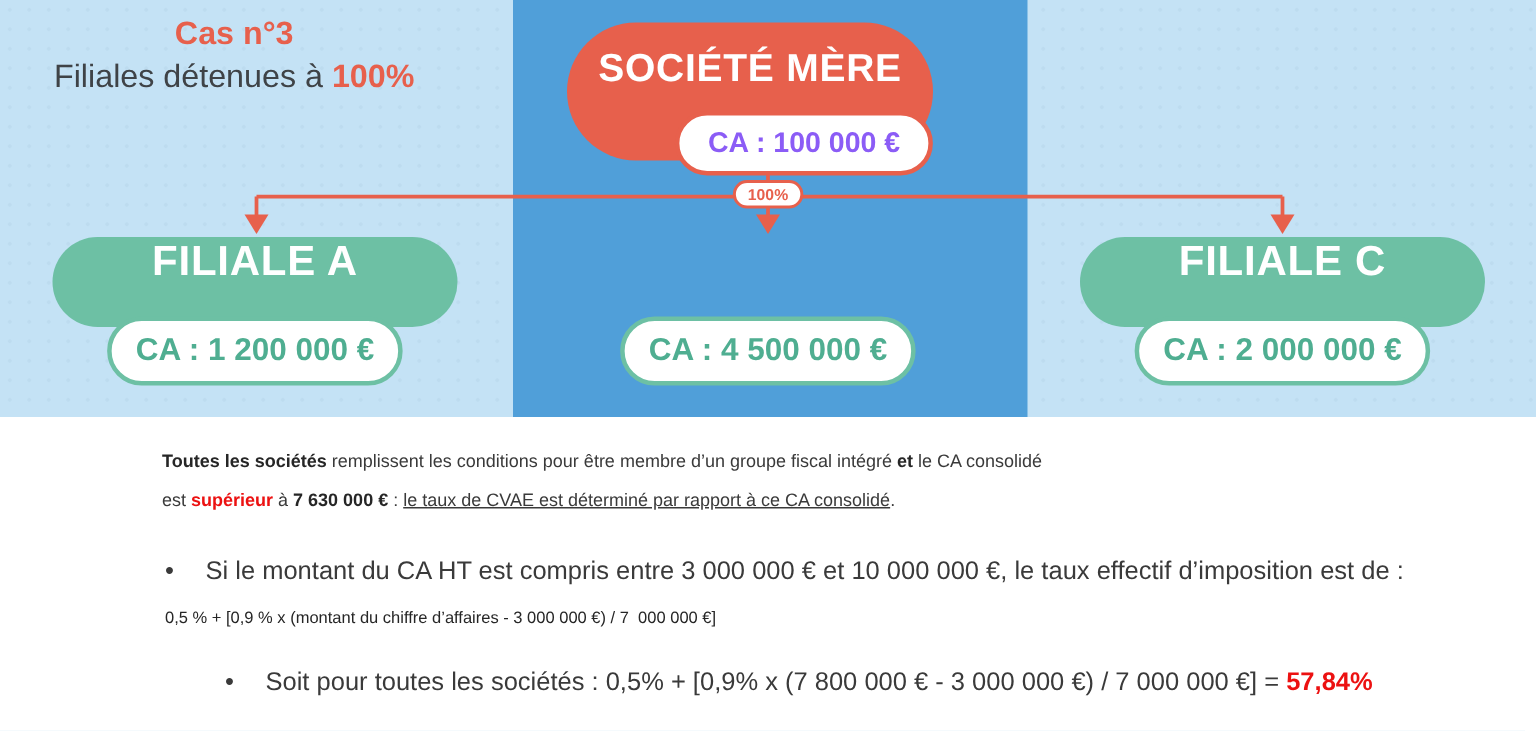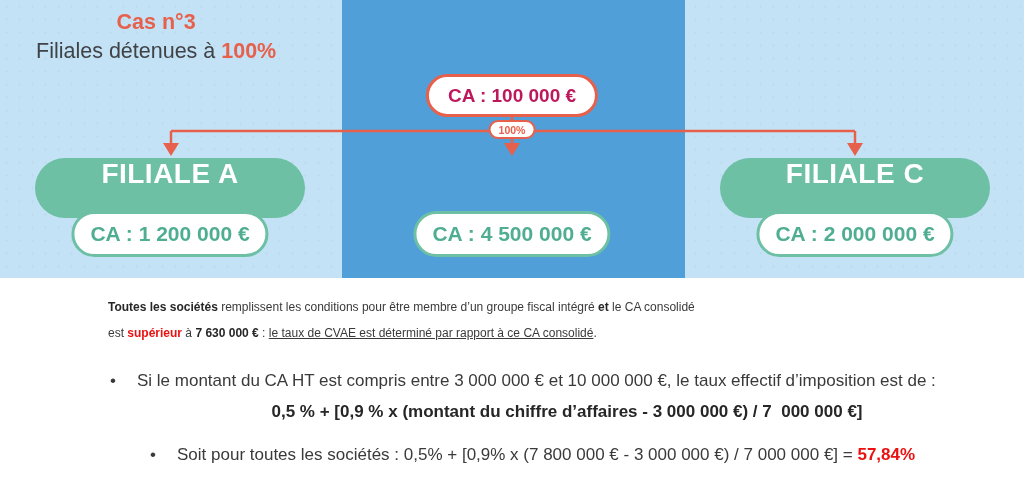--- a/index.html
+++ b/index.html
@@ -31,22 +31,22 @@
   .mere-title{
     color:#fff;font-weight:bold;font-size:26px;letter-spacing:0.5px;margin-top:15px;
   }
   .pill{
     position:absolute;transform:translateX(-50%);
     background:#fff;border-radius:23px;
     display:flex;align-items:center;justify-content:center;
     font-weight:bold;white-space:nowrap;
   }
   .mere-ca{
-    left:512px;top:74px;height:37px;padding:0 19px;
-    border:3px solid #e7604c;color:#be185d;font-size:19px;
+    left:536px;top:74px;height:37px;padding:0 19px;
+    border:3px solid #e7604c;color:#8b5cf6;font-size:19px;
   }
   .pct-pill{
     left:512px;top:120px;height:15px;padding:0 8px;
     border:2.5px solid #e7604c;color:#e7604c;font-size:10.5px;border-radius:10px;
   }
   .filiale{
     position:absolute;transform:translateX(-50%);top:158px;width:270px;height:60px;
     background:#6dc0a4;border-radius:30px;
     display:flex;align-items:flex-start;justify-content:center;
   }
@@ -63,22 +63,22 @@
     font-size:12px;line-height:26px;
   }
   .b{font-weight:bold;color:#262626;}
   .red-b{font-weight:bold;color:#ec1111;}
   .u{text-decoration:underline;}
   .bullet{display:flex;font-size:17px;line-height:24px;}
   .lvl1{margin:23px 0 0 110px;}
   .lvl2{margin:19px 0 0 150px;}
   .dot{width:27px;flex:none;}
   .formula{
-    margin:7px 0 0 110px;width:914px;text-align:center;
-    font-weight:bold;color:#262626;font-size:17px;line-height:24px;
+    margin:7px 0 0 110px;width:914px;text-align:left;
+    font-weight:normal;color:#262626;font-size:11px;line-height:24px;
     white-space:pre-wrap;
   }
 </style>
 </head>
 <body>
 
 <div class="page">
 
   <div class="hero">
     <div class="band"></div>
@@ -88,20 +88,23 @@
       <div><span>Filiales détenues à </span><span class="coral-b">100%</span></div>
     </div>
 
     <svg class="connector" viewBox="0 0 1024 278" xmlns="http://www.w3.org/2000/svg">
       <path d="M171,131 H855 M171,131 V145 M512,110 V145 M855,131 V145" stroke="#e7604c" stroke-width="2.5" fill="none"></path>
       <polygon points="163,143 179,143 171,156" fill="#e7604c"></polygon>
       <polygon points="504,143 520,143 512,156" fill="#e7604c"></polygon>
       <polygon points="847,143 863,143 855,156" fill="#e7604c"></polygon>
     </svg>
 
+    <div class="mere">
+      <div class="mere-title">SOCIÉTÉ MÈRE</div>
+    </div>
     <div class="pill mere-ca">CA : 100 000 €</div>
     <div class="pill pct-pill">100%</div>
 
     <div class="filiale pos-a">
       <div class="filiale-name">FILIALE A</div>
     </div>
     <div class="pill filiale-ca pos-a">CA : 1 200 000 €</div>
 
     <div class="pill filiale-ca pos-b">CA : 4 500 000 €</div>
 

